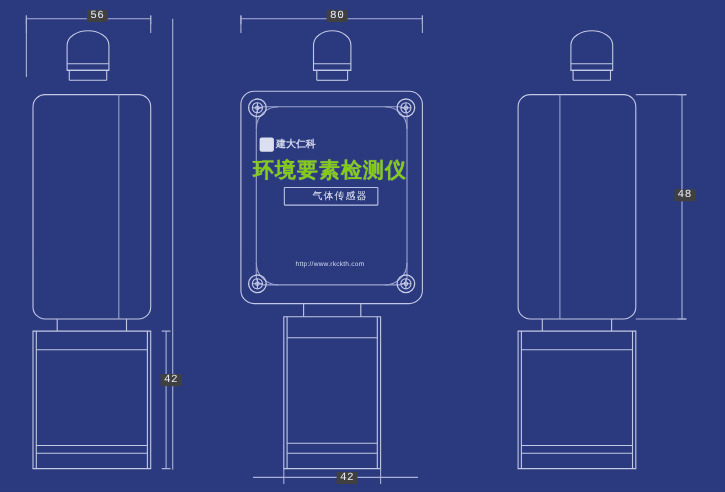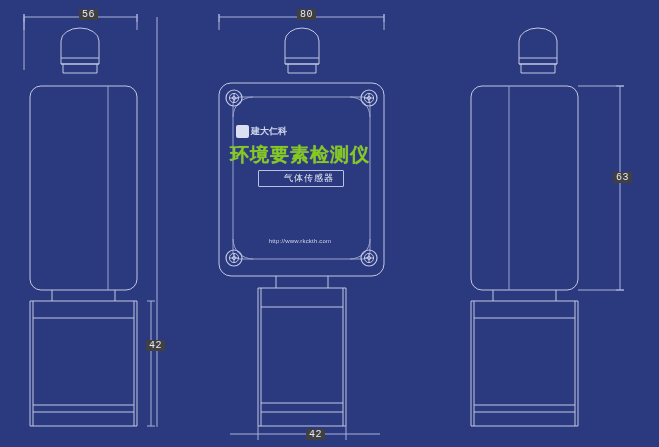--- a/index.html
+++ b/index.html
@@ -283,21 +283,21 @@
         <path class="ln-dim" d="M616 290 L624 290"></path>
       </g>
     </g>
 
   </svg>
 
   <div class="dimtext" id="dim-width-left">56</div>
 
   <div class="dimtext" id="dim-width-mid">80</div>
 
-  <div class="dimtext" id="dim-height-right">63</div>
+  <div class="dimtext" id="dim-height-right">48</div>
 
   <div class="dimtext" id="dim-height-left">42</div>
 
   <div class="dimtext" id="dim-width-bot">42</div>
 
   <div class="face-text" id="brand-logo">
     <span id="brand-mark"></span>
     <span id="brand-name">建大仁科</span>
   </div>
 

